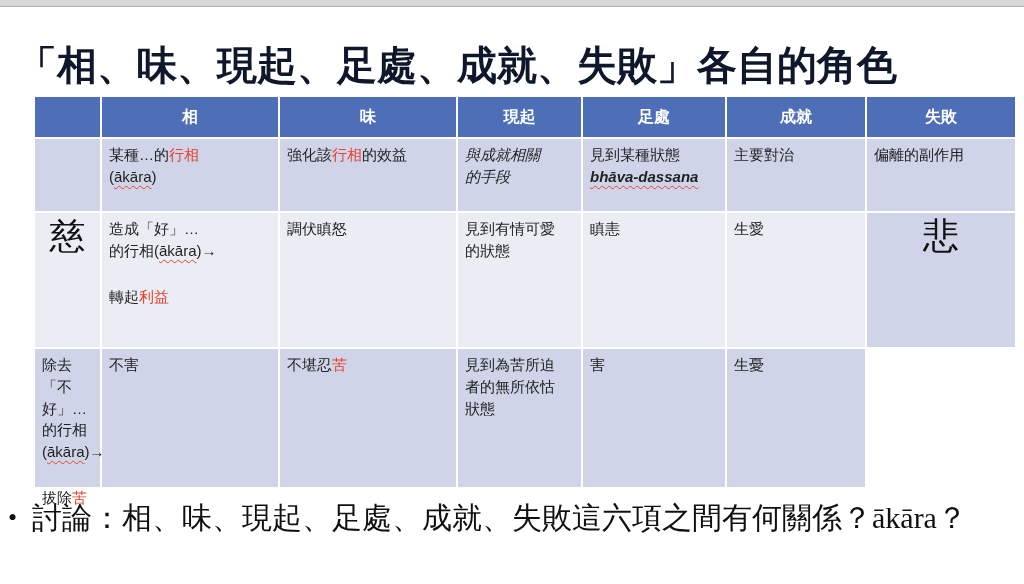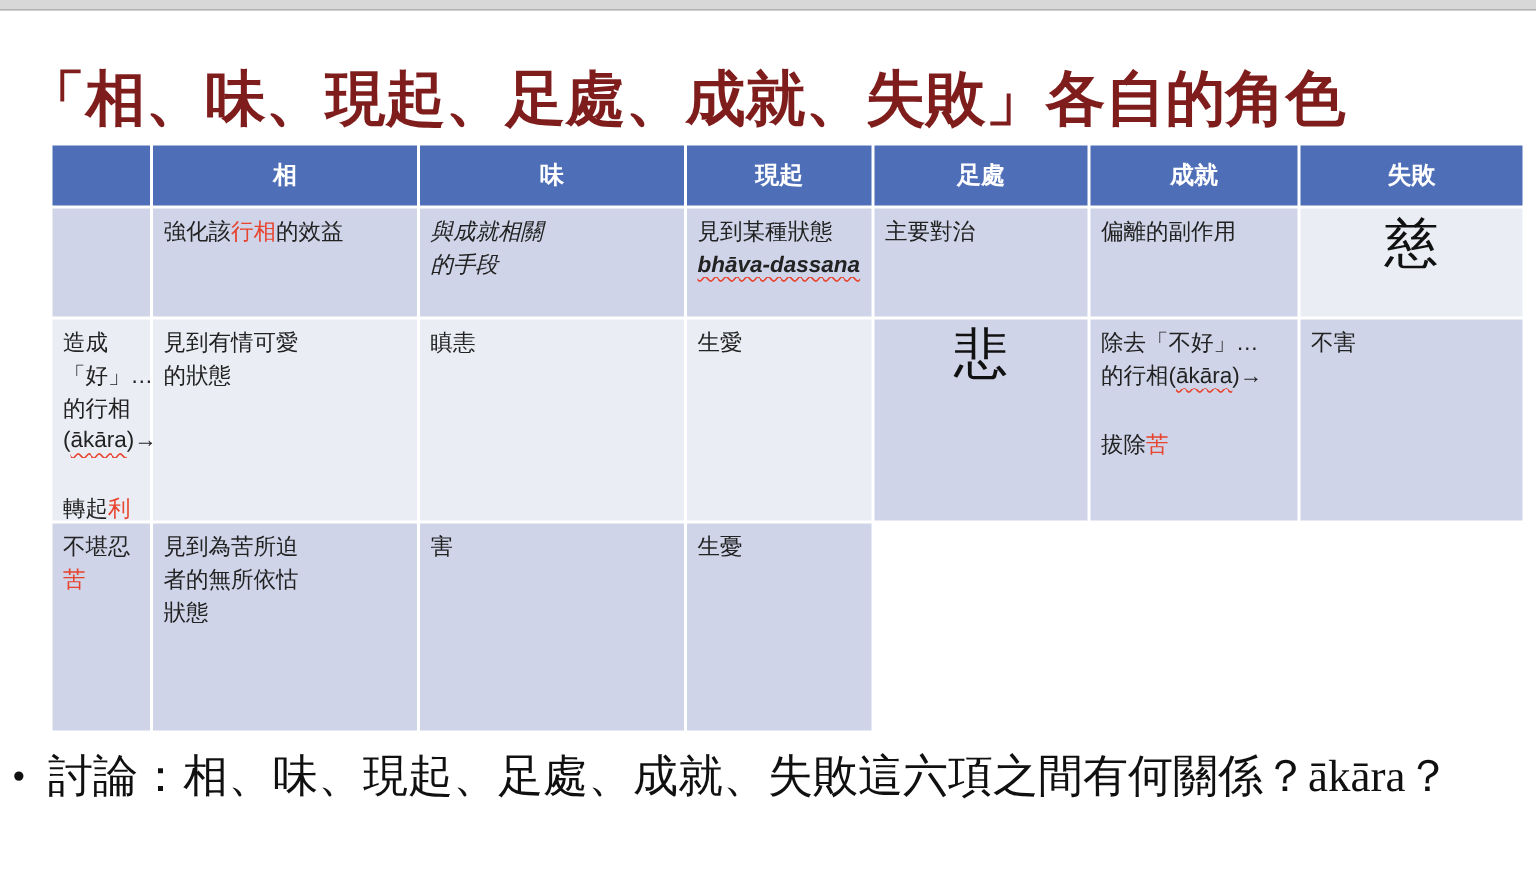--- a/index.html
+++ b/index.html
@@ -10,21 +10,21 @@
     position:relative; overflow:hidden;
     color:#1c1c1c;
   }
   .top-strip {
     position:absolute; top:0; left:0; width:1024px; height:6px;
     background:#d8d8d8; border-bottom:1px solid #b3b3b3;
   }
   .slide-title {
     position:absolute; left:17px; top:14px; width:1000px;
     font-family:"Liberation Serif", serif;
-    font-size:40px; line-height:1.25; color:#7f1d1d;
+    font-size:40px; line-height:1.25; color:#0f172a;
     white-space:nowrap;
   }
   
   .roles-table {
     position:absolute; left:35px; top:97px;
     display:grid;
     grid-template-columns:65px 176px 176px 123px 142px 138px 148px;
     grid-template-rows:40px 72px 134px 138px;
     gap:2px;
   }
@@ -89,20 +89,24 @@
     </div>
   <div class="cell hcell">
       <span>成就</span>
     </div>
   <div class="cell hcell">
       <span>失敗</span>
     </div>
 
   <div class="cell band-dark"></div>
   <div class="cell band-dark body-cell">
+    <div><span>某種…的</span><span class="red">行相</span></div>
+    <div><span>(</span><span class="wavy">ākāra</span><span>)</span></div>
+  </div>
+  <div class="cell band-dark body-cell">
     <div><span>強化該</span><span class="red">行相</span><span>的效益</span></div>
   </div>
   <div class="cell band-dark body-cell">
     <div class="narrow-80">與成就相關的手段</div>
   </div>
   <div class="cell band-dark body-cell">
     <div>見到某種狀態</div>
     <div><span class="pali-bold wavy">bhāva-dassana</span></div>
   </div>
   <div class="cell band-dark body-cell">
@@ -113,20 +117,23 @@
   </div>
 
   <div class="cell band-light label-cell">
       <span>慈</span>
     </div>
   <div class="cell band-light body-cell">
     <div>造成「好」…</div>
     <div><span>的行相(</span><span class="wavy">ākāra</span><span>)→</span></div>
     <div class="spacer-line"></div>
     <div><span>轉起</span><span class="red">利益</span></div>
+  </div>
+  <div class="cell band-light body-cell">
+    <div>調伏瞋怒</div>
   </div>
   <div class="cell band-light body-cell">
     <div class="narrow-95">見到有情可愛的狀態</div>
   </div>
   <div class="cell band-light body-cell">
     <div>瞋恚</div>
   </div>
   <div class="cell band-light body-cell">
     <div>生愛</div>
   </div>

